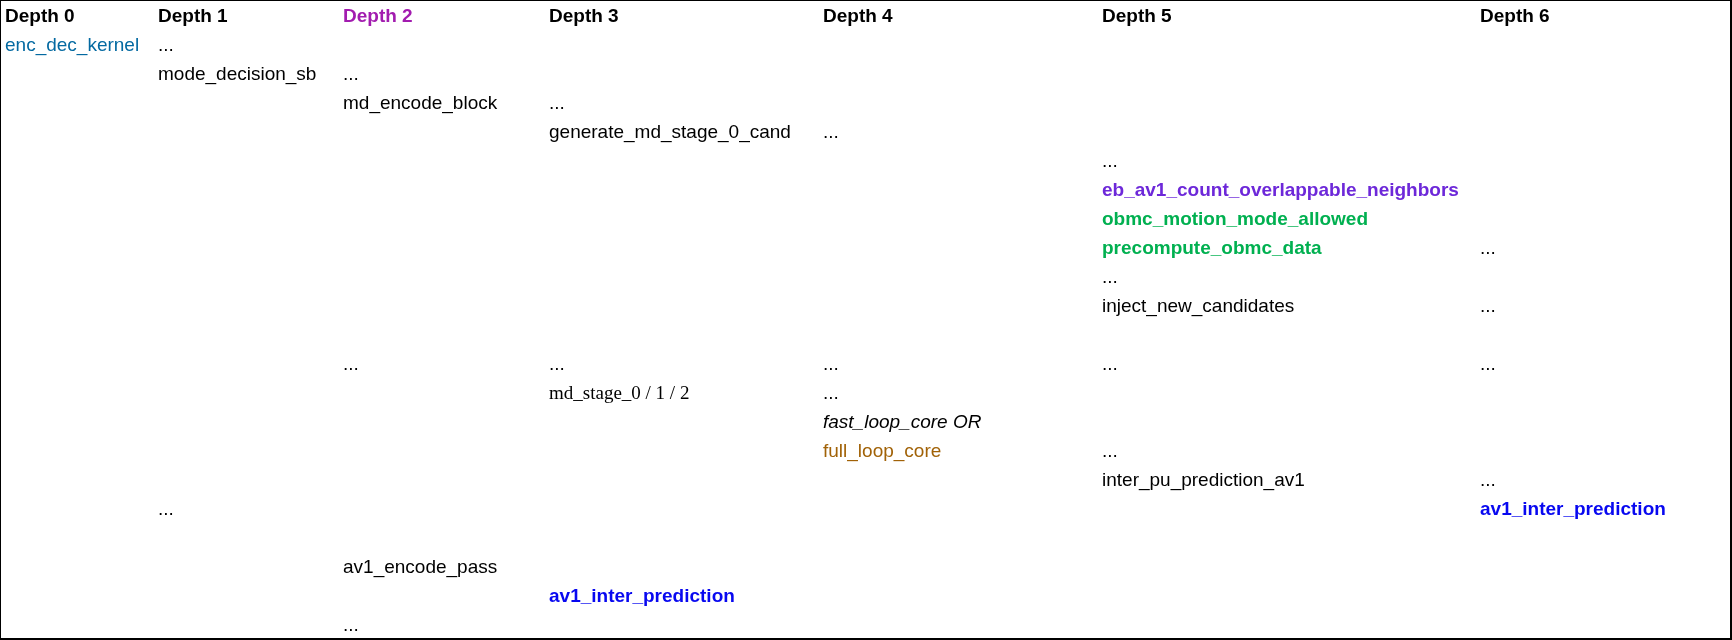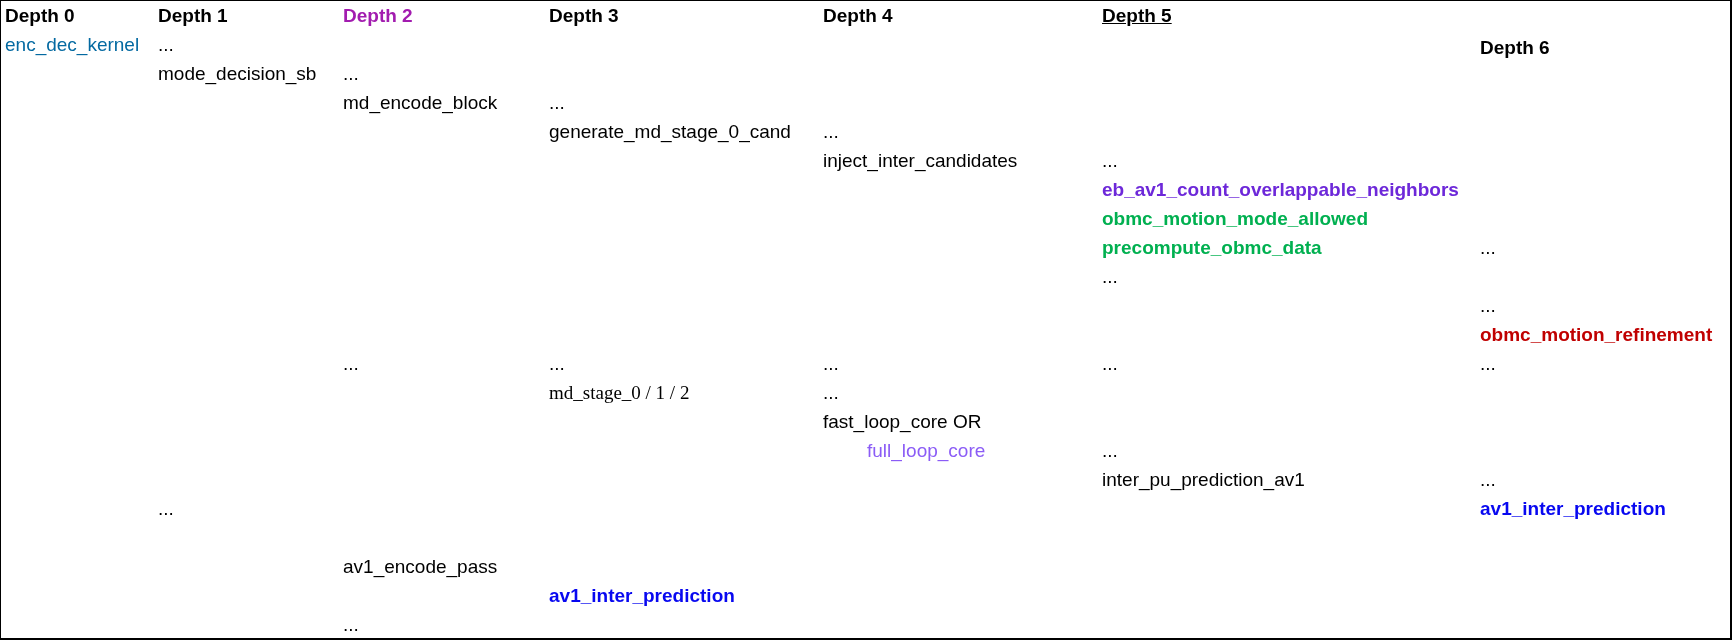--- a/index.html
+++ b/index.html
@@ -28,48 +28,47 @@
 </style>
 </head>
 <body>
 
 <div class="canvas">
     <span class="cell header" style="left: 4px; top: 0px; color: rgb(0, 0, 0);">Depth 0</span>
     <span class="cell header" style="left: 157px; top: 0px; color: rgb(0, 0, 0);">Depth 1</span>
     <span class="cell header" style="left: 342px; top: 0px; color: #a21caf;">Depth 2</span>
     <span class="cell header" style="left: 548px; top: 0px; color: rgb(0, 0, 0);">Depth 3</span>
     <span class="cell header" style="left: 822px; top: 0px; color: rgb(0, 0, 0);">Depth 4</span>
-    <span class="cell header" style="left: 1101px; top: 0px; color: rgb(0, 0, 0); text-decoration: underline;">Depth 5</span>
-    <span class="cell header" style="left: 1479px; top: 0px; color: rgb(0, 0, 0); margin-top: 32px;">Depth 6</span>
+    <span class="cell header" style="left: 1101px; top: 0px; color: rgb(0, 0, 0);">Depth 5</span>
+    <span class="cell header" style="left: 1479px; top: 0px; color: rgb(0, 0, 0);">Depth 6</span>
     <span class="cell plain" style="left: 4px; top: 29px; color: #0369a1;">enc_dec_kernel</span>
     <span class="cell plain" style="left: 157px; top: 29px; color: rgb(0, 0, 0);">...</span>
     <span class="cell plain" style="left: 157px; top: 58px; color: rgb(0, 0, 0);">mode_decision_sb</span>
     <span class="cell plain" style="left: 342px; top: 58px; color: rgb(0, 0, 0);">...</span>
     <span class="cell plain" style="left: 342px; top: 87px; color: rgb(0, 0, 0);">md_encode_block</span>
     <span class="cell plain" style="left: 548px; top: 87px; color: rgb(0, 0, 0);">...</span>
     <span class="cell plain" style="left: 548px; top: 116px; color: rgb(0, 0, 0); text-align: center;">generate_md_stage_0_cand</span>
     <span class="cell plain" style="left: 822px; top: 116px; color: rgb(0, 0, 0);">...</span>
-    <span class="cell plain" style="left: 822px; top: 145px; color: rgb(0, 0, 0);">inject_inter_candidates</span>
     <span class="cell plain" style="left: 1101px; top: 145px; color: rgb(0, 0, 0);">...</span>
     <span class="cell green" style="left: 1101px; top: 174px; color: #6d28d9;">eb_av1_count_overlappable_neighbors</span>
     <span class="cell green" style="left: 1101px; top: 203px; color: rgb(0, 176, 80);">obmc_motion_mode_allowed</span>
     <span class="cell green" style="left: 1101px; top: 232px; color: rgb(0, 176, 80);">precompute_obmc_data</span>
     <span class="cell plain" style="left: 1479px; top: 232px; color: rgb(0, 0, 0);">...</span>
     <span class="cell plain" style="left: 1101px; top: 261px; color: rgb(0, 0, 0);">...</span>
+    <span class="cell plain" style="left: 1101px; top: 290px; color: rgb(0, 0, 0);">inject_new_candidates</span>
     <span class="cell plain" style="left: 1479px; top: 290px; color: rgb(0, 0, 0);">...</span>
-    <span class="cell red" style="left: 1479px; top: 319px; color: rgb(192, 0, 0);">obmc_motion_refinement</span>
     <span class="cell plain" style="left: 342px; top: 348px; color: rgb(0, 0, 0);">...</span>
     <span class="cell plain" style="left: 548px; top: 348px; color: rgb(0, 0, 0);">...</span>
     <span class="cell plain" style="left: 822px; top: 348px; color: rgb(0, 0, 0);">...</span>
     <span class="cell plain" style="left: 1101px; top: 348px; color: rgb(0, 0, 0);">...</span>
     <span class="cell plain" style="left: 1479px; top: 348px; color: rgb(0, 0, 0);">...</span>
     <span class="cell plain" style="left: 548px; top: 377px; color: rgb(0, 0, 0); font-family: Liberation Serif, serif;">md_stage_0 / 1 / 2</span>
     <span class="cell plain" style="left: 822px; top: 377px; color: rgb(0, 0, 0);">...</span>
-    <span class="cell plain" style="left: 822px; top: 406px; color: rgb(0, 0, 0);">fast_loop_core OR</span>
-    <span class="cell plain" style="left: 822px; top: 435px; color: #8b5cf6; margin-left: 44px;">full_loop_core</span>
+    <span class="cell plain" style="left: 822px; top: 406px; color: rgb(0, 0, 0); font-style: italic;">fast_loop_core OR</span>
+    <span class="cell plain" style="left: 822px; top: 435px; color: #a16207;">full_loop_core</span>
     <span class="cell plain" style="left: 1101px; top: 435px; color: rgb(0, 0, 0);">...</span>
     <span class="cell plain" style="left: 1101px; top: 464px; color: rgb(0, 0, 0);">inter_pu_prediction_av1</span>
     <span class="cell plain" style="left: 1479px; top: 464px; color: rgb(0, 0, 0);">...</span>
     <span class="cell plain" style="left: 157px; top: 493px; color: rgb(0, 0, 0);">...</span>
     <span class="cell blue" style="left: 1479px; top: 493px; color: rgb(8, 8, 240);">av1_inter_prediction</span>
     <span class="cell plain" style="left: 342px; top: 551px; color: rgb(0, 0, 0);">av1_encode_pass</span>
     <span class="cell blue" style="left: 548px; top: 580px; color: rgb(8, 8, 240);">av1_inter_prediction</span>
     <span class="cell plain" style="left: 342px; top: 609px; color: rgb(0, 0, 0);">...</span>
   </div>
 

